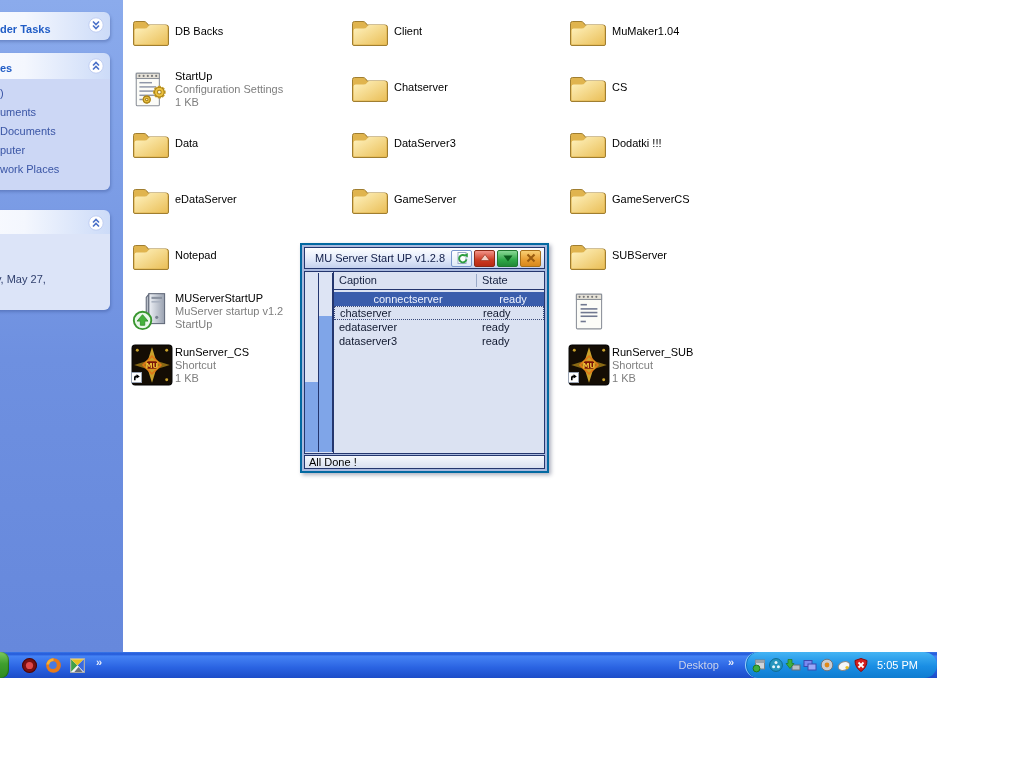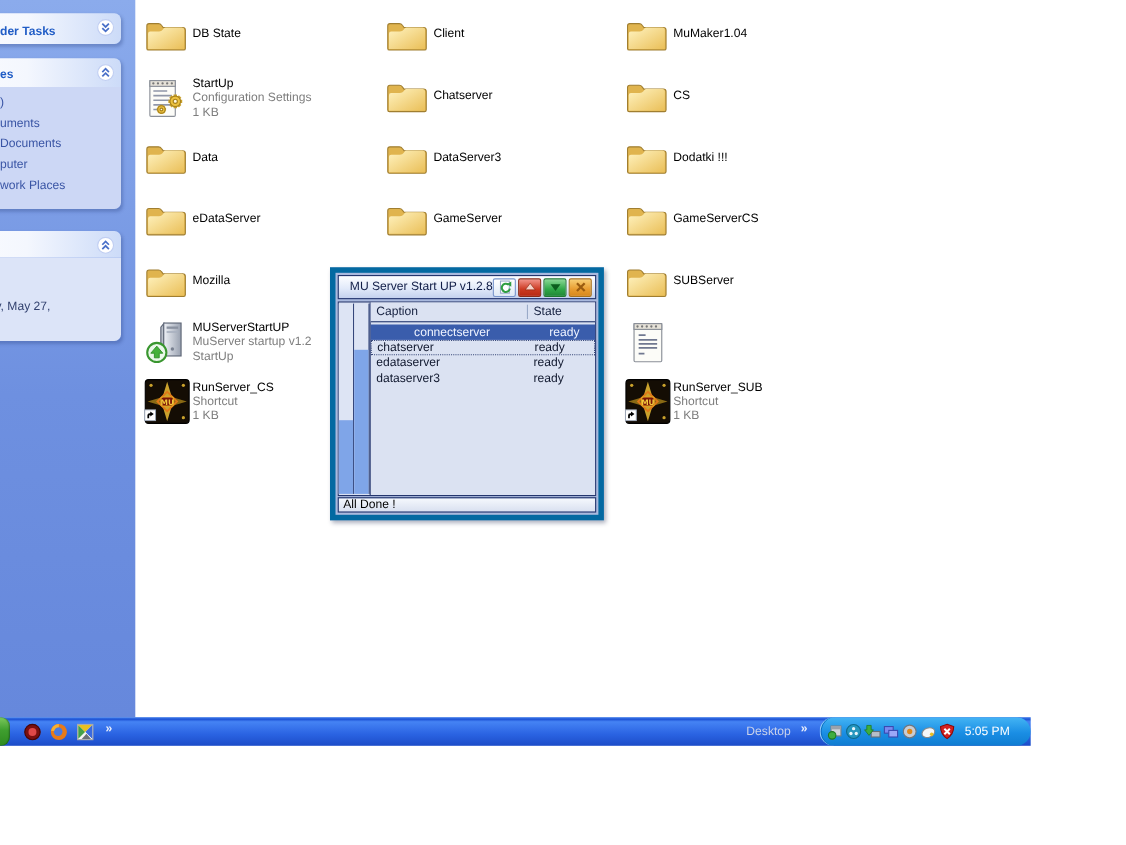--- a/index.html
+++ b/index.html
@@ -32,21 +32,21 @@
   .folder-svg{width:40px;height:34px;margin-top:3px;}
   .sq-svg{width:42px;height:42px;}
   .shortcut-ol{position:absolute;left:0;bottom:3px;width:11px;height:11px;}
   .tlabel{padding-top:13px;max-width:168px;}
   .tile.multi .tlabel{padding-top:2px;}
   .tname{color:#000;line-height:13px;}
   .tsub{color:#7e7e7e;line-height:13px;}
 
   
   .dialog{position:absolute;left:300px;top:243px;width:249px;height:230px;z-index:10;
-          border:5px solid #0369a1;background:#a9b9de;box-sizing:border-box;
+          border:2px solid #0369a1;background:#a9b9de;box-sizing:border-box;
           box-shadow:2px 2px 4px rgba(20,30,70,.35);}
   .dlg-title{position:absolute;left:2px;right:2px;top:2px;height:22px;border:1px solid #24366e;
              background:linear-gradient(180deg,#fdfeff 0%,#e2eafa 55%,#c4d1ee 100%);
              display:flex;align-items:center;box-sizing:border-box;cursor:default;}
   .dlg-title-text{margin-left:10px;color:#101c46;}
   .dlg-btns{margin-left:auto;display:flex;gap:2px;padding-right:3px;}
   .dbtn{width:21px;height:17px;border:1px solid #7a96cc;border-radius:2px;box-sizing:border-box;
         display:flex;align-items:center;justify-content:center;cursor:pointer;}
   .dbtn svg{width:14px;height:14px;}
   .dbtn-refresh{background:linear-gradient(180deg,#ffffff,#dfe9f6);}
@@ -333,21 +333,21 @@
     </div>
   </div>
 
   <div class="tile" style="left:131px;top:12px">
     <div class="icon-wrap">
         <svg class="main folder-svg" viewBox="0 0 40 34">
           <use href="#ic-folder"></use>
         </svg>
       </div>
     <div class="tlabel">
-        <div class="tname">DB State</div>
+        <div class="tname">DB Backs</div>
       </div>
   </div>
   <div class="tile multi" style="left:131px;top:68px">
     <div class="icon-wrap">
         <svg class="main sq-svg" viewBox="0 0 40 40">
           <use href="#ic-ini"></use>
         </svg>
       </div>
     <div class="tlabel">
       <div class="tname">StartUp</div>
@@ -375,21 +375,21 @@
         <div class="tname">eDataServer</div>
       </div>
   </div>
   <div class="tile" style="left:131px;top:236px">
     <div class="icon-wrap">
         <svg class="main folder-svg" viewBox="0 0 40 34">
           <use href="#ic-folder"></use>
         </svg>
       </div>
     <div class="tlabel">
-        <div class="tname">Mozilla</div>
+        <div class="tname">Notepad</div>
       </div>
   </div>
   <div class="tile multi" style="left:131px;top:290px">
     <div class="icon-wrap">
         <svg class="main sq-svg" viewBox="0 0 40 40">
           <use href="#ic-app"></use>
         </svg>
       </div>
     <div class="tlabel">
       <div class="tname">MUServerStartUP</div>

